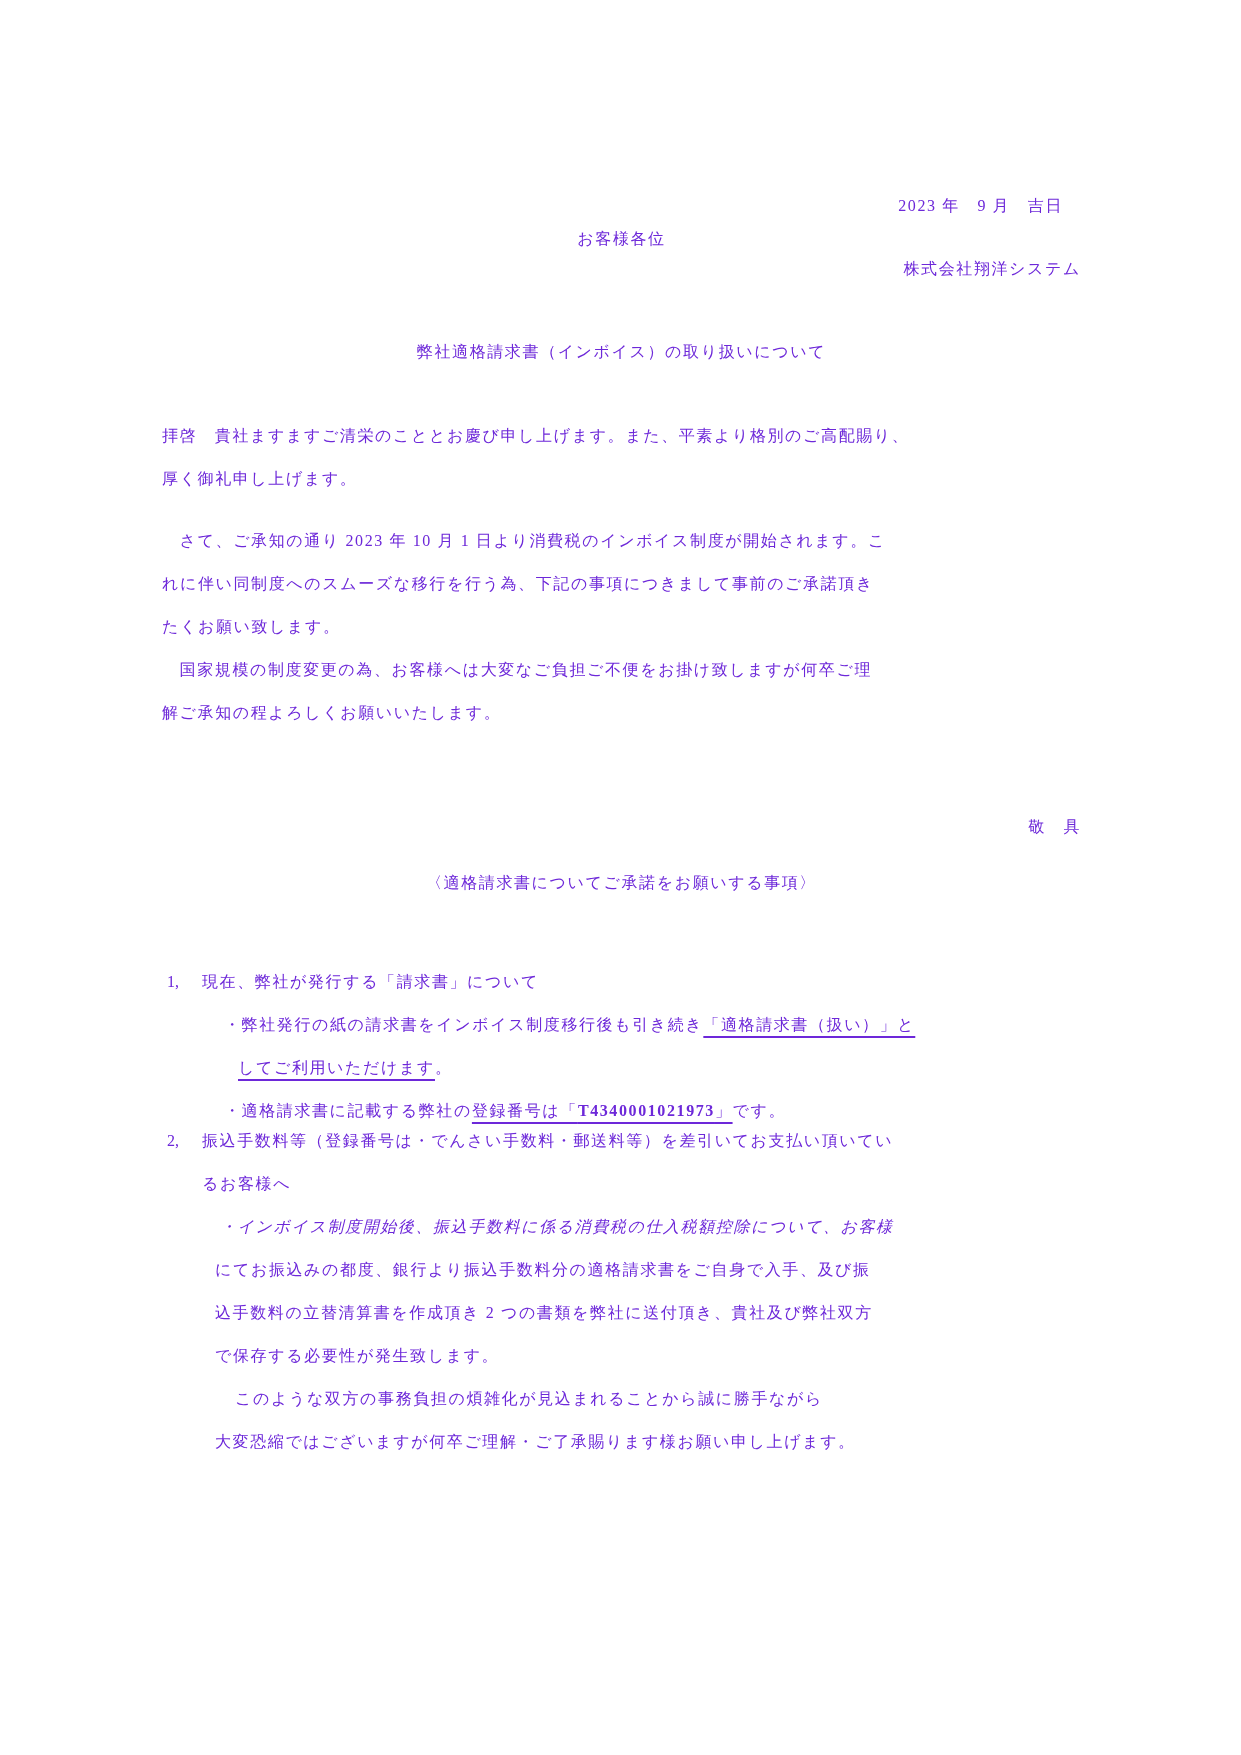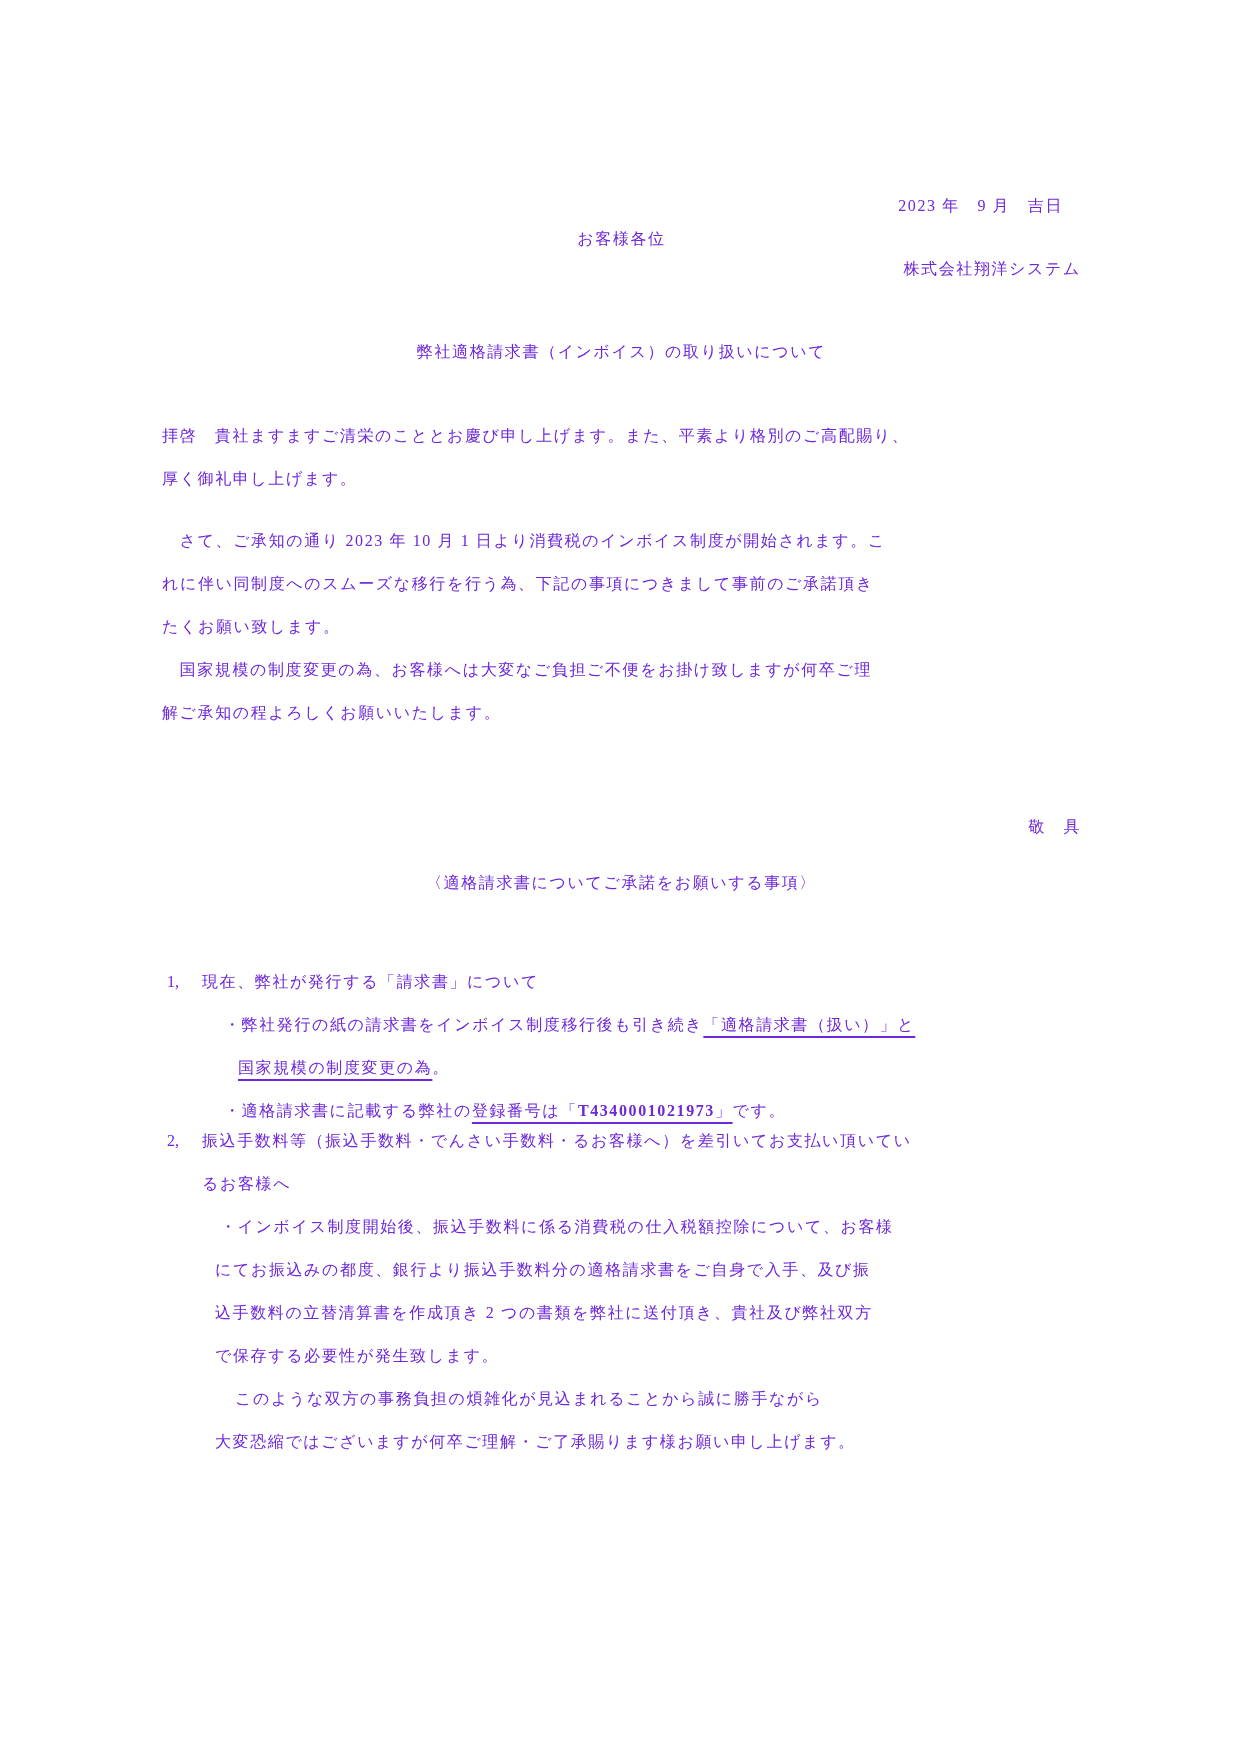--- a/index.html
+++ b/index.html
@@ -46,21 +46,21 @@
   .pr-18 { padding-right: 18px; }
   .num {
     display: inline-block;
     width: 35px;
     padding-left: 5px;
     letter-spacing: 0;
   }
   .ind-cont-a  { padding-left: 40px; }  
   .ind-bul-1   { padding-left: 62px; }  
   .ind-cont-1  { padding-left: 76px; }  
-  .ind-bul-2   { padding-left: 58px; }  
+  .ind-bul-2   { padding-left: 58px; font-style: italic; }  
   .ind-cont-2  { padding-left: 53px; }  
   .ind-note    { padding-left: 73px; }  
 
   .ul {
     text-decoration: underline;
     text-underline-offset: 6px;
     text-decoration-thickness: 1.5px;
   }
   .bold { font-weight: bold; }
 </style>
@@ -102,26 +102,26 @@
     <div class="line right">敬　具</div>
   </div>
 
   <div class="content b-subject">
     <div class="line center">〈適格請求書についてご承諾をお願いする事項〉</div>
   </div>
 
   <div class="content b-item1">
     <div class="line"><span class="num">1,</span><span>現在、弊社が発行する「請求書」について</span></div>
     <div class="line ind-bul-1"><span>・弊社発行の紙の請求書をインボイス制度移行後も引き続き</span><span class="ul">「適格請求書（扱い）」と</span></div>
-    <div class="line ind-cont-1"><span class="ul">国家規模の制度変更の為</span><span>。</span></div>
+    <div class="line ind-cont-1"><span class="ul">してご利用いただけます</span><span>。</span></div>
     <div class="line ind-bul-1"><span>・適格請求書に記載する弊社の</span><span class="ul">登録番号は「</span><span class="ul bold">T4340001021973</span><span class="ul">」</span><span>です。</span></div>
   </div>
 
   <div class="content b-item2">
-    <div class="line"><span class="num">2,</span><span>振込手数料等（振込手数料・でんさい手数料・るお客様へ）を差引いてお支払い頂いてい</span></div>
+    <div class="line"><span class="num">2,</span><span>振込手数料等（登録番号は・でんさい手数料・郵送料等）を差引いてお支払い頂いてい</span></div>
     <div class="line ind-cont-a">るお客様へ</div>
     <div class="line ind-bul-2">・インボイス制度開始後、振込手数料に係る消費税の仕入税額控除について、お客様</div>
     <div class="line ind-cont-2">にてお振込みの都度、銀行より振込手数料分の適格請求書をご自身で入手、及び振</div>
     <div class="line ind-cont-2">込手数料の立替清算書を作成頂き 2 つの書類を弊社に送付頂き、貴社及び弊社双方</div>
     <div class="line ind-cont-2">で保存する必要性が発生致します。</div>
     <div class="line ind-note">このような双方の事務負担の煩雑化が見込まれることから誠に勝手ながら</div>
     <div class="line ind-cont-2">大変恐縮ではございますが何卒ご理解・ご了承賜ります様お願い申し上げます。</div>
   </div>
 
 </div>

